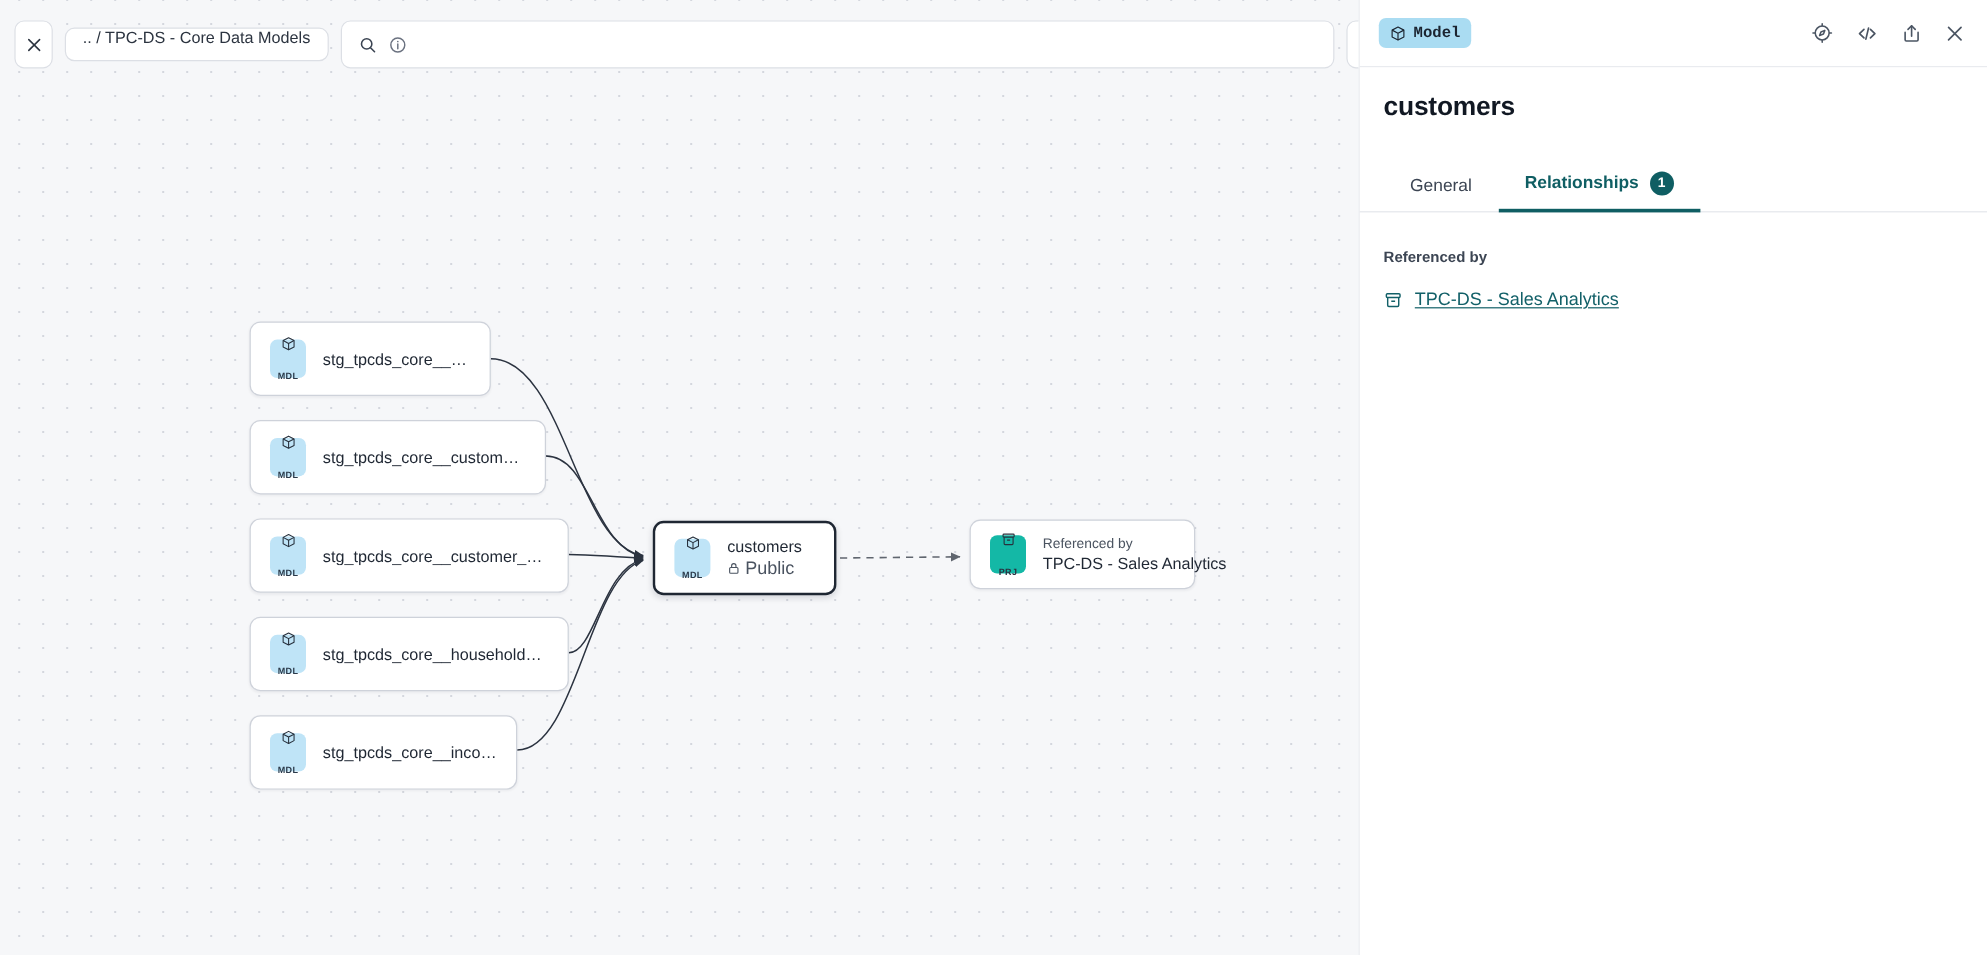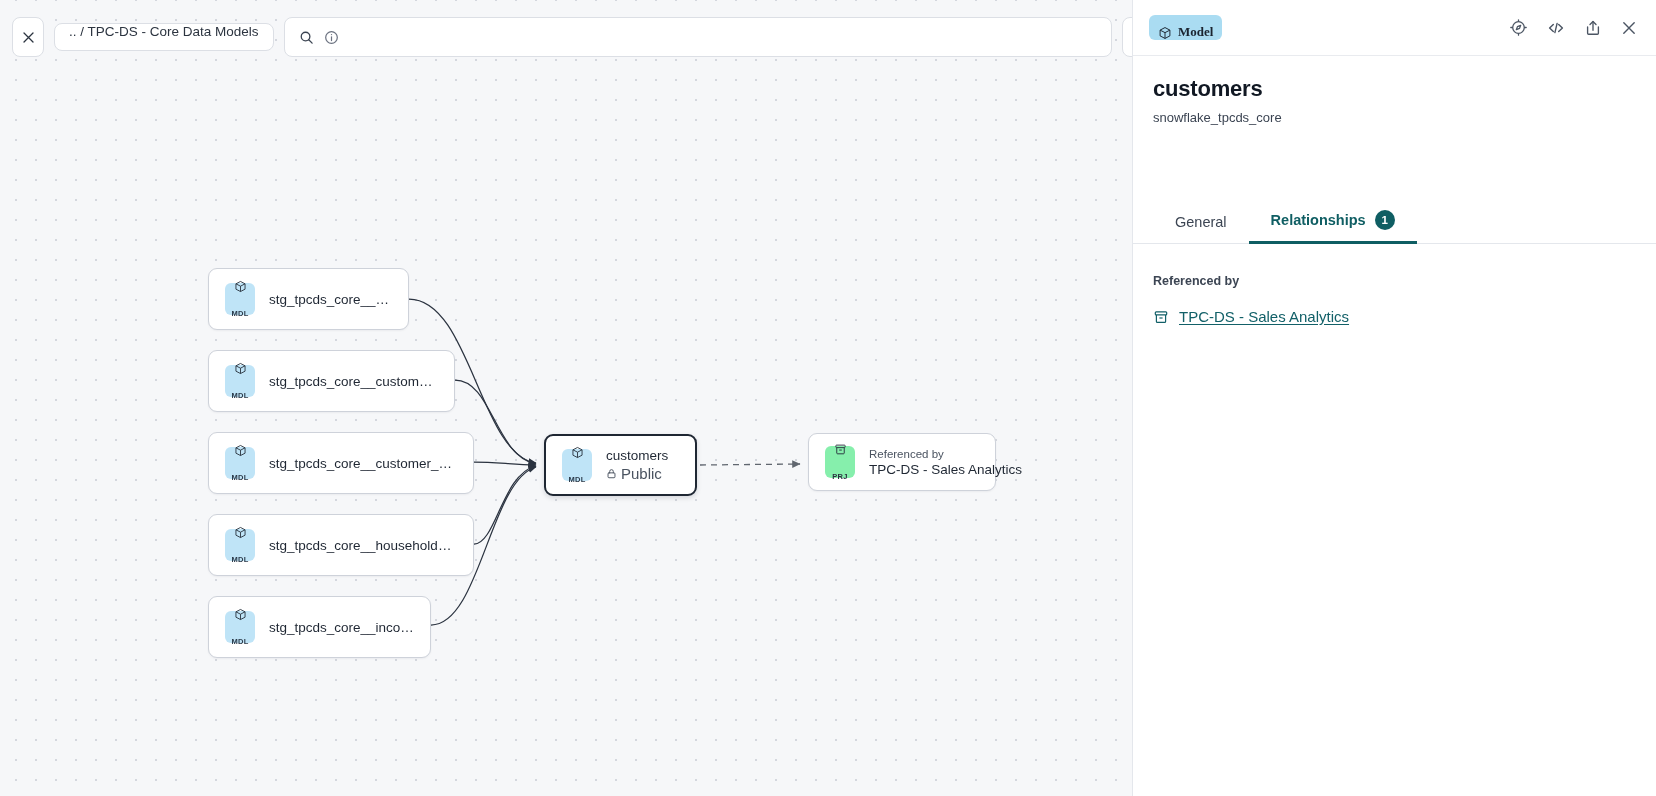--- a/index.html
+++ b/index.html
@@ -94,21 +94,21 @@
   }
   .badge {
     width: 30px; height: 32px;
     border-radius: 6px;
     display: flex; flex-direction: column;
     align-items: center; justify-content: center;
     gap: 0px;
     flex: none;
   }
   .badge.mdl { background: #bfe4f7; color: #2b3a4a; }
-  .badge.prj { background: #86efac; color: #2b3040; }
+  .badge.prj { background: #14b8a6; color: #2b3040; }
   .badge .bl {
     font-size: 7.5px;
     font-weight: 700;
     letter-spacing: .3px;
     line-height: 1;
     margin-top: 17px;
   }
   .node-label {
     font-size: 13.5px;
     color: #1f2733;
@@ -135,26 +135,26 @@
     height: 56px;
     border-bottom: 1px solid #e9ebef;
     display: flex; align-items: center;
     padding: 0 18px 0 16px;
     gap: 12px;
   }
   .type-badge {
     background: #aadcf2;
     border-radius: 6px;
     height: 25px;
-    display: flex; align-items: flex-end; gap: 6px;
+    display: flex; align-items: center; gap: 6px;
     padding: 0 9px;
     font-size: 13px;
     font-weight: 600;
     color: #1b2430;
-    font-family: Liberation Serif, serif;
+    font-family: Liberation Mono, monospace;
     cursor: pointer;
   }
   .head-actions { margin-left: auto; display: flex; align-items: center; gap: 18px; }
   .head-actions .hi { cursor: pointer; color: #4b5563; display: flex; }
 
   .panel-body { padding: 20px 24px 0 20px; }
   .entity-title { font-size: 22px; font-weight: 700; color: #111823; letter-spacing: -.2px; }
   .entity-sub { margin-top: 8px; font-size: 13px; color: #3b4452; }
 
   .tabs {
@@ -165,21 +165,20 @@
     margin-right: -24px;
   }
   .tab {
     padding: 8px 22px 11px 22px;
     font-size: 14.5px;
     color: #3c4553;
     cursor: pointer;
     display: flex; align-items: center; gap: 9px;
     border-bottom: 3px solid transparent;
     margin-bottom: -1px;
-    margin-top: 44px;
   }
   .tab.active { color: #0f5e63; font-weight: 700; border-bottom-color: #0f5e63; }
   .tab .count {
     background: #0f5e63; color: #fff;
     border-radius: 999px;
     min-width: 20px; height: 20px;
     font-size: 11.5px; font-weight: 700;
     display: flex; align-items: center; justify-content: center;
     padding: 0 6px;
   }
@@ -405,21 +404,20 @@
         <span class="hi">
           <svg width="18" height="18" viewBox="0 0 18 18" fill="none" stroke="#4b5563" stroke-width="1.4" stroke-linecap="round">
             <path d="M3.8 3.8 L14.2 14.2 M14.2 3.8 L3.8 14.2"></path>
           </svg>
         </span>
       </div>
     </div>
 
     <div class="panel-body">
       <div class="entity-title">customers</div>
-      <div class="entity-sub">snowflake_tpcds_core</div>
 
       <div class="tabs">
         <div class="tab">
           <span>General</span>
         </div>
         <div class="tab active">
           <span>Relationships</span>
           <span class="count">1</span>
         </div>
       </div>

